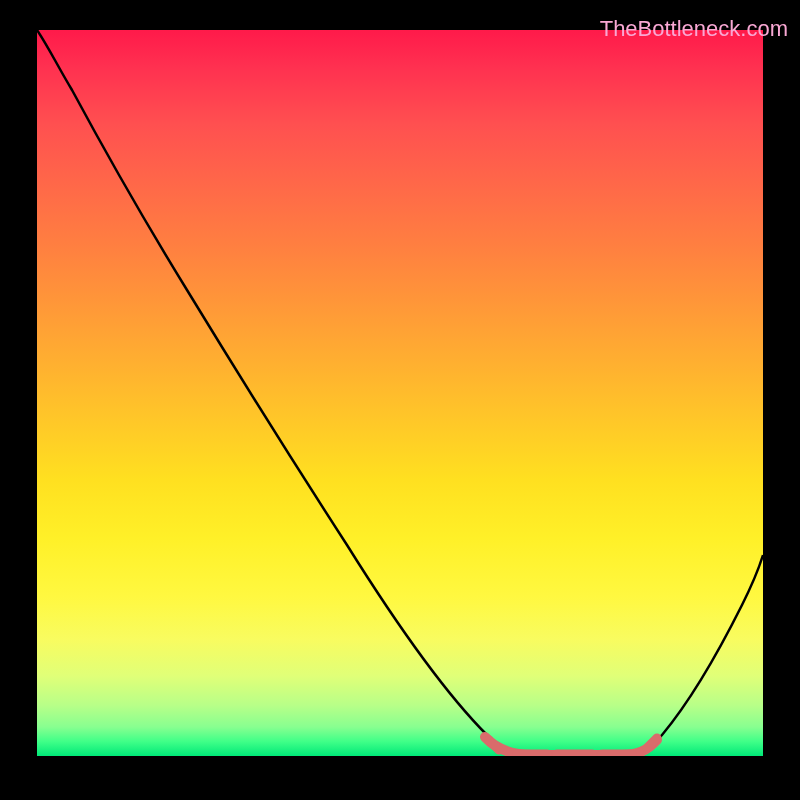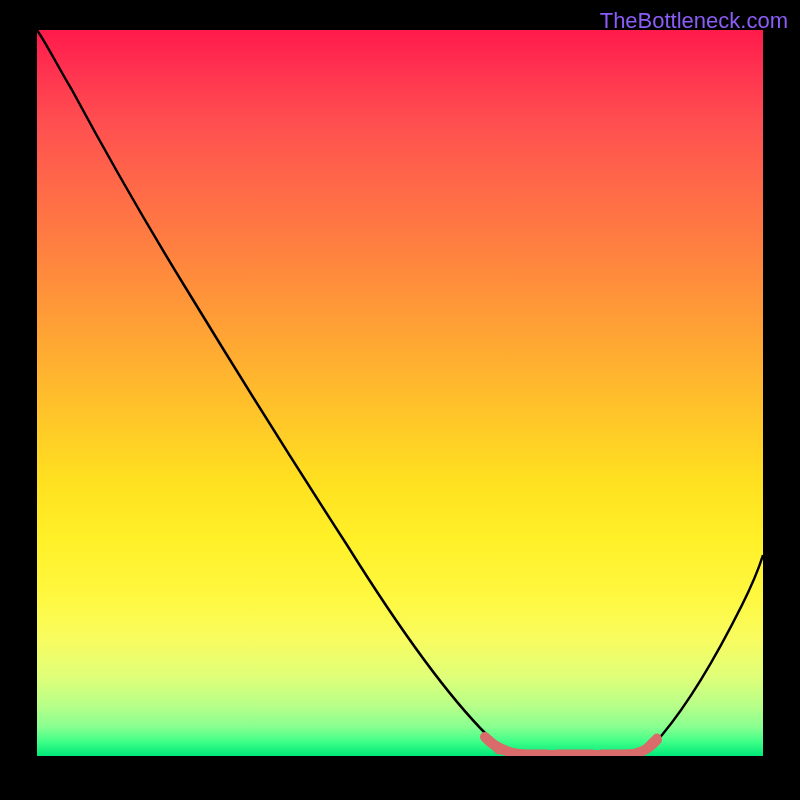--- a/index.html
+++ b/index.html
@@ -6,23 +6,23 @@
 body {
   width: 800px;
   height: 800px;
   background: #000;
   font-family: Arial, sans-serif;
   position: relative;
   overflow: hidden;
 }
 .attribution {
   position: absolute;
-  top: 8px;
+  top: 16px;
   right: 12px;
-  color: #8b5cf6;
+  color: #f9a8d4;
   font-size: 22px;
   font-weight: 500;
   z-index: 10;
 }
 .chart-area {
   position: absolute;
   left: 37px;
   top: 30px;
   width: 726px;
   height: 726px;

